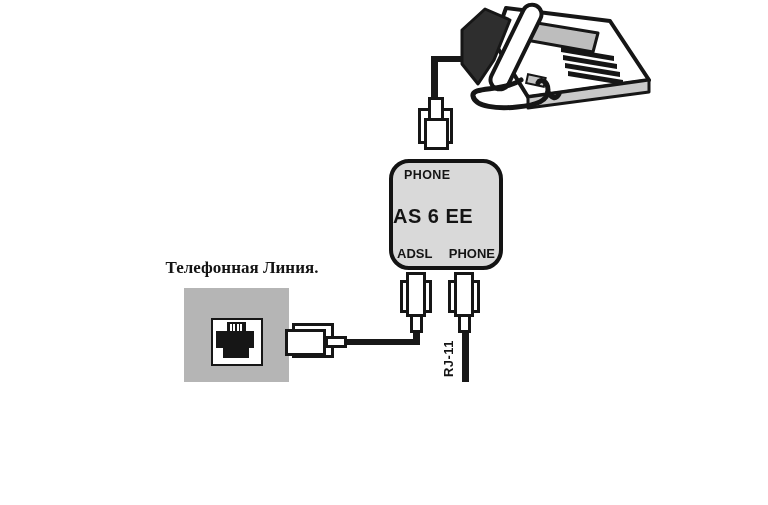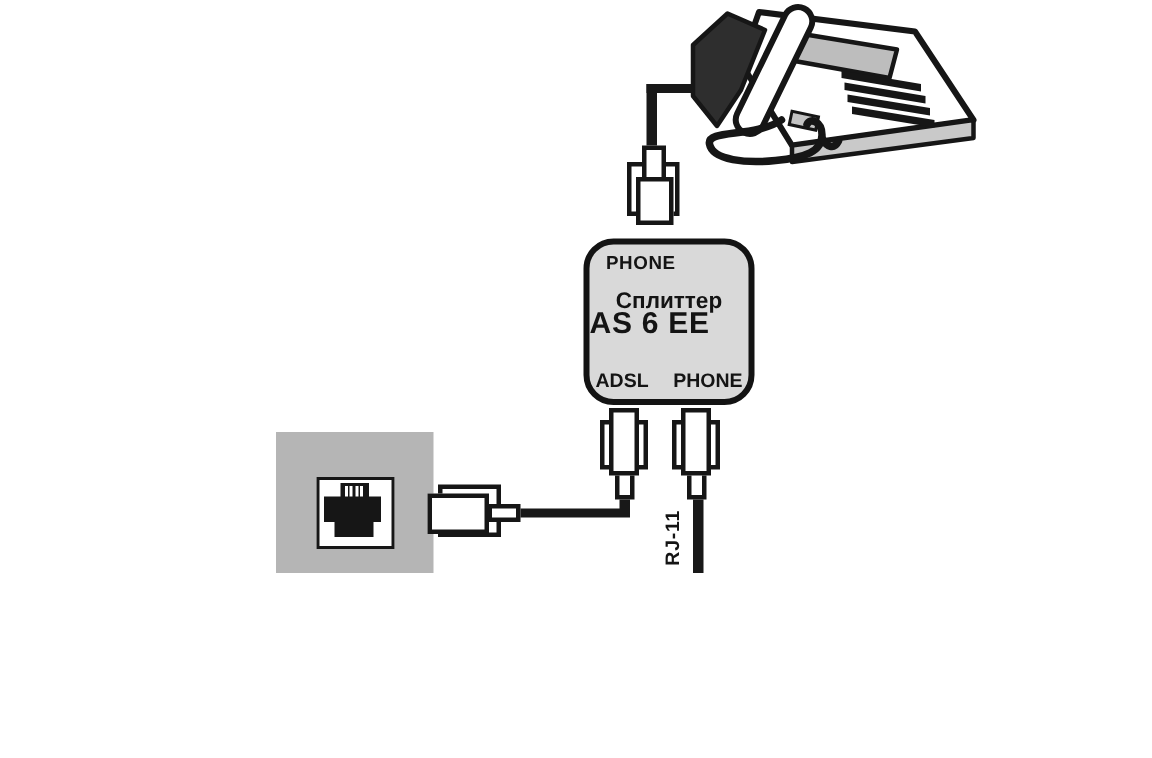--- a/index.html
+++ b/index.html
@@ -50,38 +50,38 @@
   <div class="cable" style="left:387px;top:331px;width:7px;height:12px;"></div>
   <div class="cable" style="left:316px;top:339px;width:78px;height:6px;"></div>
   <div class="cable" style="left:436px;top:331px;width:7px;height:66px;"></div>
 
   <div class="pp" style="left:392px;top:108px;width:35px;height:36px;"></div>
   <div class="pp" style="left:402px;top:97px;width:16px;height:26px;"></div>
   <div class="pp" style="left:398px;top:118px;width:25px;height:32px;"></div>
 
   <div class="splitter">
     <span class="t-phone">PHONE</span>
-    <span class="t-name">Сплиттер</span>
     <span class="t-model">AS 6 EE</span>
     <span class="t-row">
       <span>ADSL</span>
       <span>PHONE</span>
     </span>
   </div>
 
   <div class="pp" style="left:374px;top:280px;width:32px;height:33px;"></div>
   <div class="pp" style="left:384px;top:309px;width:13px;height:24px;"></div>
   <div class="pp" style="left:380px;top:272px;width:20px;height:45px;"></div>
 
   <div class="pp" style="left:422px;top:280px;width:32px;height:33px;"></div>
   <div class="pp" style="left:432px;top:309px;width:13px;height:24px;"></div>
   <div class="pp" style="left:428px;top:272px;width:20px;height:45px;"></div>
 
   <span class="rj11">RJ-11</span>
 
+  <span class="caption" style="left:131px;top:258px;width:170px;text-align:center;">Телефонная Линия.</span>
   <div class="plate"></div>
   <div class="jackbox"></div>
   <div class="jk" style="left:190px;top:331px;width:38px;height:17px;"></div>
   <div class="jk" style="left:201px;top:322px;width:19px;height:12px;"></div>
   <div class="jk" style="left:197px;top:347px;width:26px;height:11px;"></div>
   <div class="pin" style="left:204px;"></div>
   <div class="pin" style="left:207px;"></div>
   <div class="pin" style="left:211px;"></div>
   <div class="pin" style="left:214px;"></div>
 

